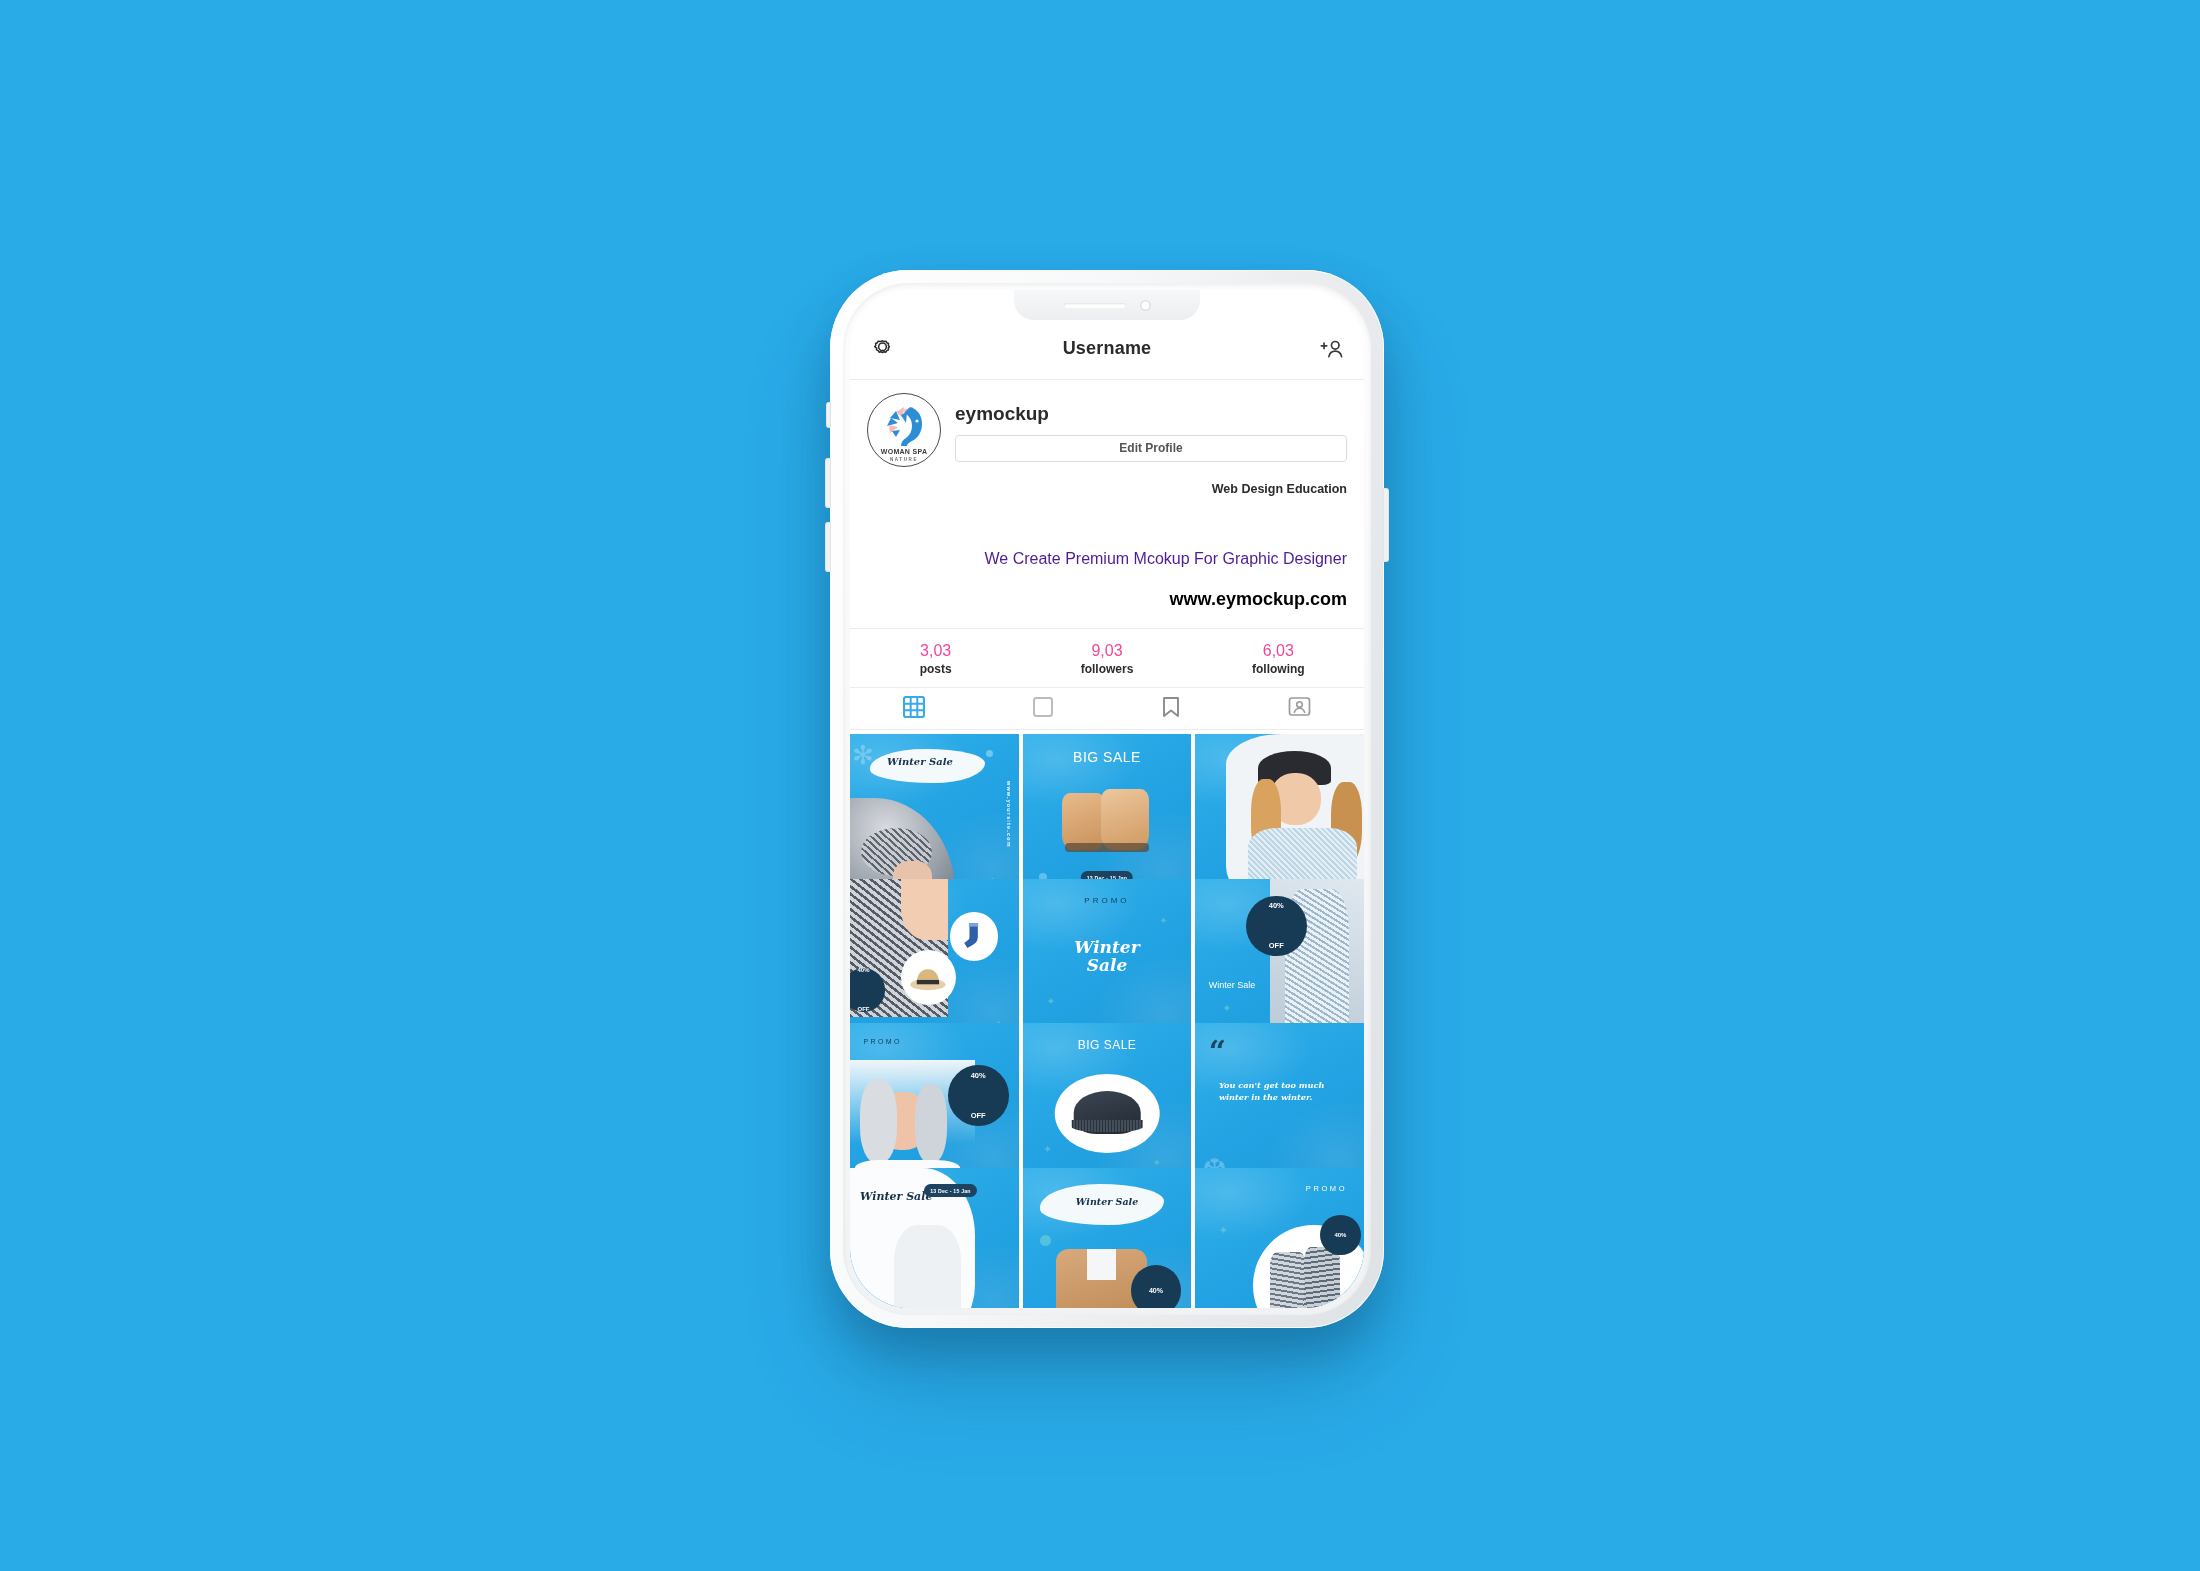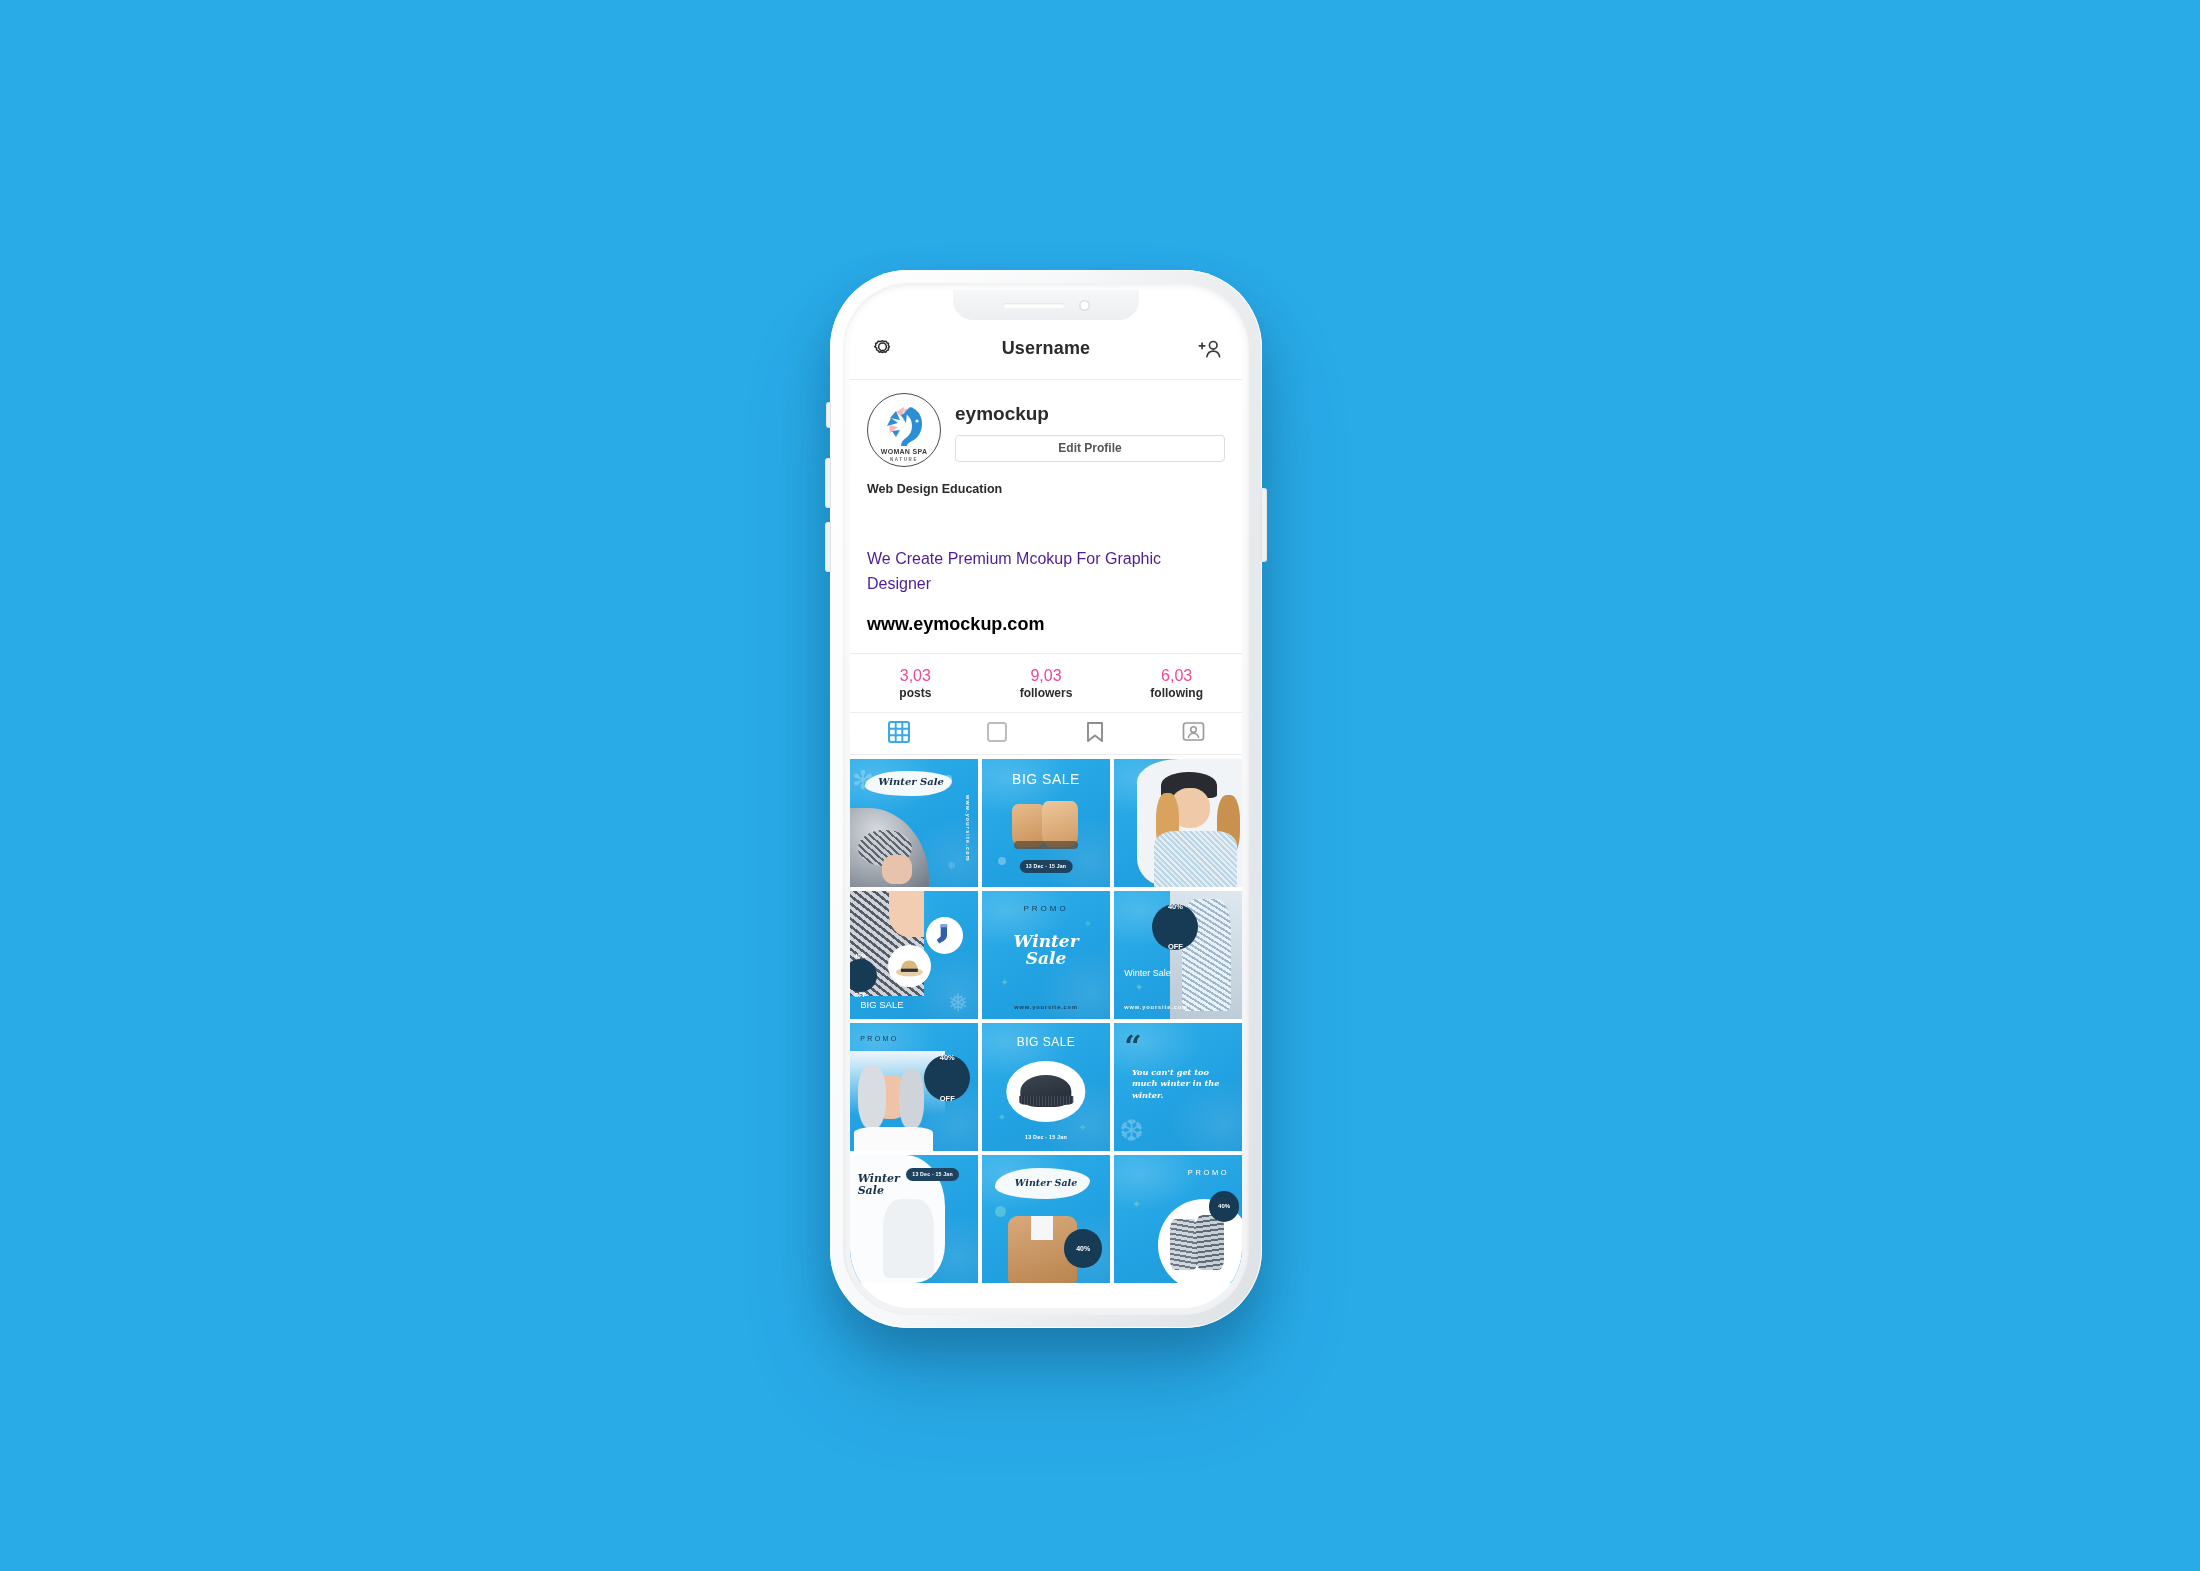--- a/index.html
+++ b/index.html
@@ -7,21 +7,21 @@
   body {
     background: #29abe8;
     font-family: "Liberation Sans", sans-serif;
     position: relative;
   }
 
   
   #phone-mockup {
     position: absolute;
     left: 830px; top: 270px;
-    width: 432px; height: 1058px;
+    width: 554px; height: 1058px;
     border-radius: 78px;
     background: linear-gradient(100deg,#ffffff 0%,#f7f8f9 38%,#eceef0 62%,#dfe2e5 100%);
     box-shadow:
       0 26px 46px rgba(10,60,95,0.30),
       0 60px 90px rgba(10,60,95,0.18),
       inset 0 0 0 1px rgba(255,255,255,0.85);
     padding: 13px;
   }
   #phone-inner-bezel {
     width: 100%; height: 100%;
@@ -117,21 +117,21 @@
     display: block; width: 100%;
     height: 27px; line-height: 25px; text-align: center;
     border: 1px solid #dcdcdc; border-radius: 4px;
     background: #fff;
     font-size: 12px; font-weight: 600; color: #555;
     font-family: "Liberation Sans", sans-serif;
     cursor: pointer;
   }
 
   
-  #bio { padding: 4px 17px 14px 17px; }
+  #bio { padding: 4px 17px 14px 17px; text-align: right; }
   #bio-title { font-size: 12.5px; font-weight: 700; color: #2b2b2b; line-height: 1.55; }
   #bio-desc  { font-size: 16px; font-weight: 400; color: #4c1d95; line-height: 1.55; margin-top: 48px; }
   #bio-link  { font-size: 18px; font-weight: 700; color: #000000; line-height: 1.55; margin-top: 14px; }
 
   
   #stats-row {
     display: flex; border-top: 1px solid #ececec; border-bottom: 1px solid #ececec;
     padding: 11px 0 10px 0;
   }
   .stat { flex: 1; text-align: center; cursor: pointer; }

